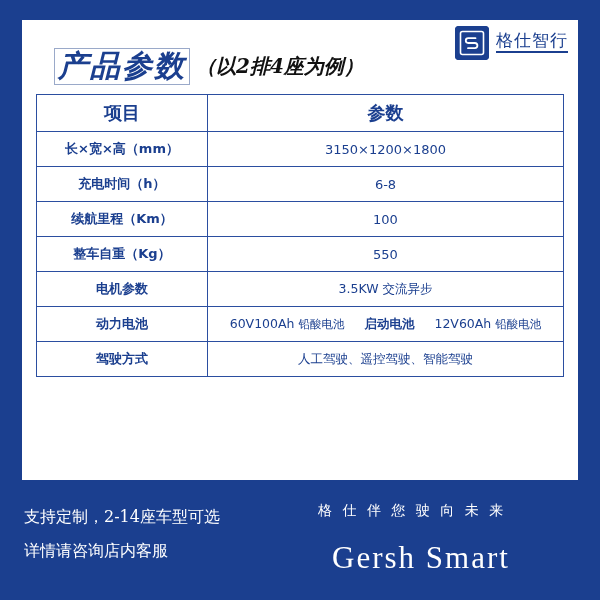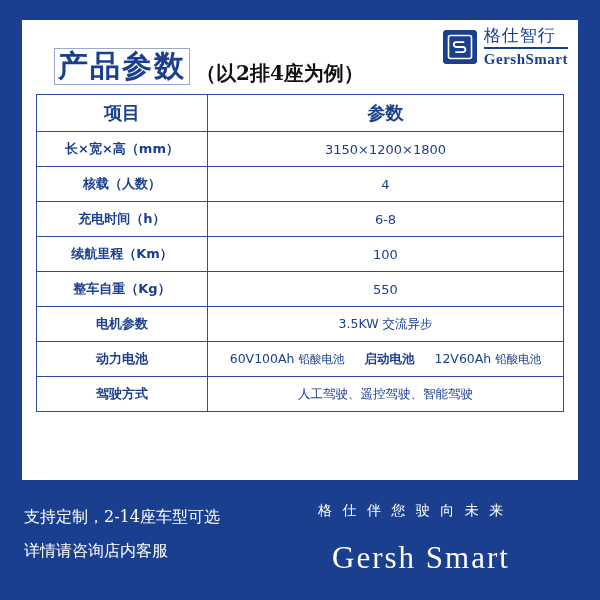--- a/index.html
+++ b/index.html
@@ -35,21 +35,22 @@
     position: relative;
     height: 64px;
     padding: 8px 10px 0 14px;
     box-sizing: border-box;
   }
   .title-wrap {
     position: absolute;
     left: 34px;
     top: 26px;
     display: flex;
-    align-items: flex-end;
+    align-items: center;
+    font-style: italic;
   }
   .title-main {
     font-family: "DejaVu Serif", serif;
     font-weight: bold;
     font-size: 30px;
     color: #1b3f8f;
     letter-spacing: 2px;
     position: relative;
     padding: 0 2px;
   }
@@ -206,40 +207,35 @@
         <div class="brand-mark">
           <svg width="34" height="34" viewBox="0 0 34 34" aria-hidden="true">
             <rect x="0" y="0" width="34" height="34" rx="4" fill="#1b3f8f"></rect>
             <rect x="5.5" y="5.5" width="23" height="23" rx="2" fill="none" stroke="#ffffff" stroke-width="1.6"></rect>
             <path d="M20.5 12.2 H13.2 a2.4 2.4 0 0 0 0 4.8 h6.6 a2.6 2.6 0 0 1 0 5.2 h-6.8" fill="none" stroke="#ffffff" stroke-width="1.8" stroke-linecap="round"></path>
           </svg>
         </div>
         <div class="brand-text">
           <div class="brand-cn">格仕智行</div>
           <div class="brand-underline"></div>
-          <div class="brand-en">GershSmart</div>
         </div>
       </div>
     </div>
 
     <table class="spec">
       <thead>
         <tr>
           <th class="col-label">项目</th>
           <th>参数</th>
         </tr>
       </thead>
       <tbody>
         <tr>
           <td class="col-label">长×宽×高（mm）</td>
           <td class="val">3150×1200×1800</td>
-        </tr>
-        <tr>
-          <td class="col-label">核载（人数）</td>
-          <td class="val">4</td>
         </tr>
         <tr>
           <td class="col-label">充电时间（h）</td>
           <td class="val">6-8</td>
         </tr>
         <tr>
           <td class="col-label">续航里程（Km）</td>
           <td class="val">100</td>
         </tr>
         <tr>

